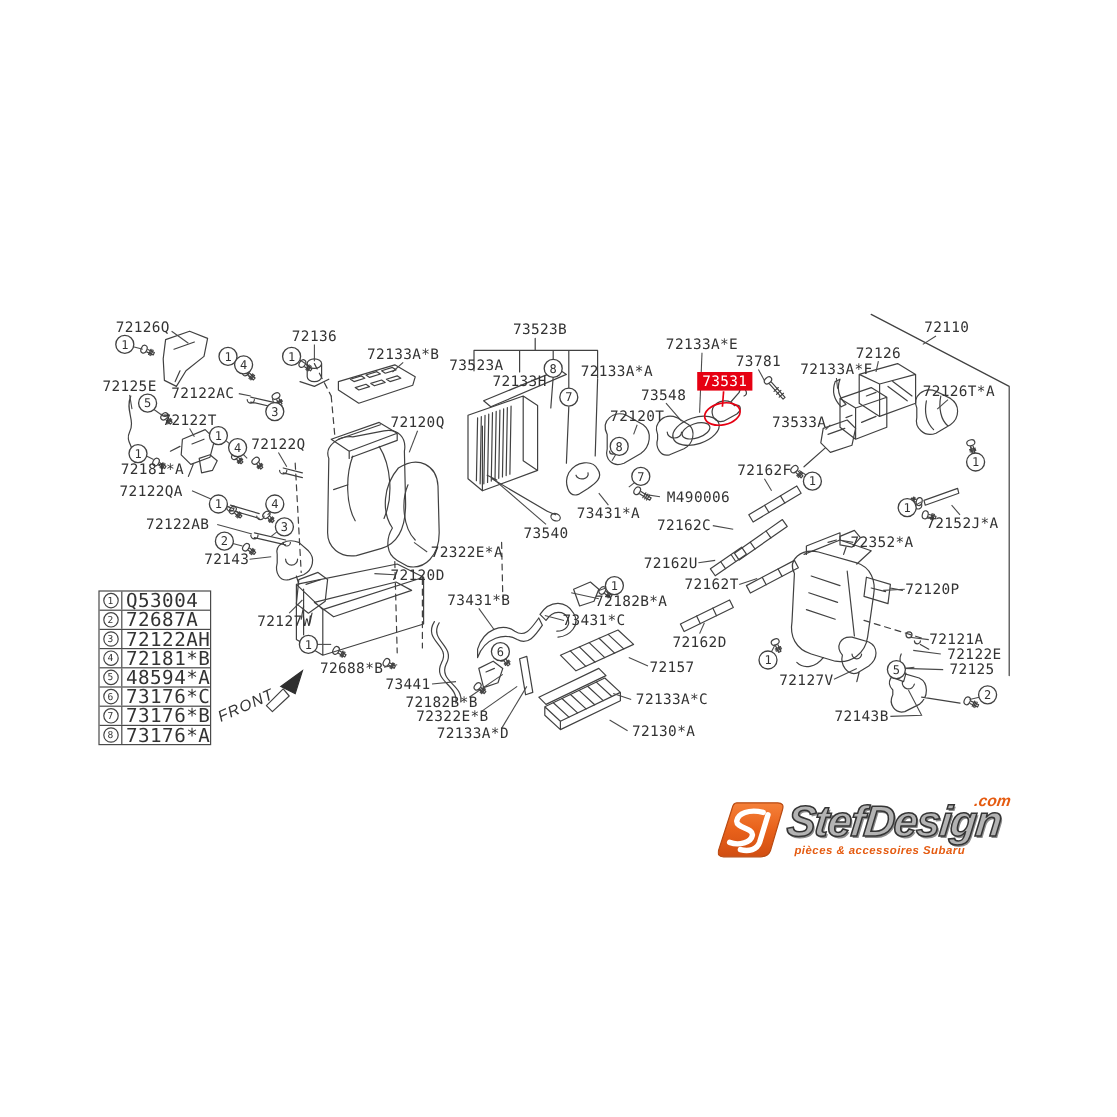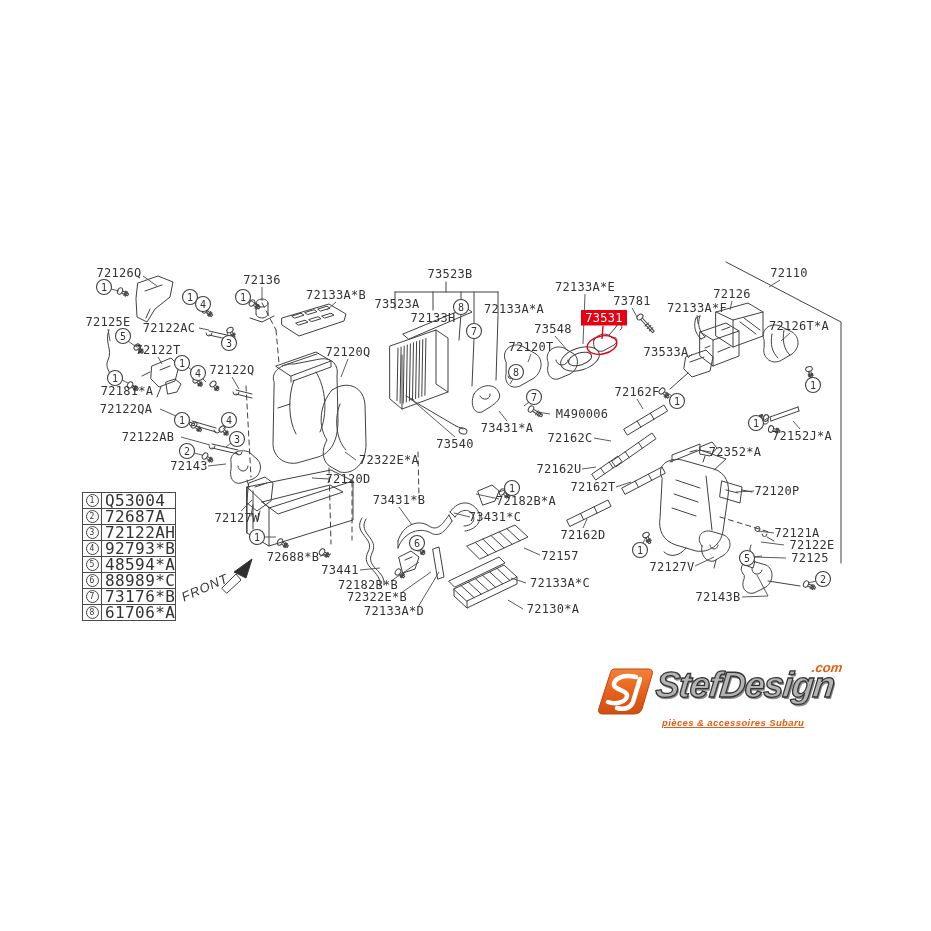--- a/index.html
+++ b/index.html
@@ -26,22 +26,22 @@
   
   #front-label{position:absolute;left:180px;top:580px;transform:rotate(-24deg);
     font:italic 13px "Liberation Sans",sans-serif;color:#333;letter-spacing:1px;}
   
   #logo{position:absolute;left:598px;top:660px;width:300px;height:75px;}
   #logo-brand{position:absolute;left:58px;top:4px;font:italic 800 36px "Liberation Sans",sans-serif;
     letter-spacing:-1px;color:#b3b3b3;-webkit-text-stroke:1.3px #353535;
     text-shadow:1.5px 1.5px 0 #8d8d8d;transform:skewX(-6deg);white-space:nowrap;}
   #logo-com{position:absolute;left:214px;top:0px;font:italic 800 13px "Liberation Sans",sans-serif;
     color:#e55c12;transform:skewX(-8deg);}
-  #logo-tagline{position:absolute;left:64px;top:57px;font:italic 700 9.5px "Liberation Sans",sans-serif;
-    color:#e55c12;letter-spacing:.4px;white-space:nowrap;text-decoration:underline;}
+  #logo-tagline{position:absolute;left:64px;top:44px;font:italic 700 9.5px "Liberation Sans",sans-serif;
+    color:#e55c12;letter-spacing:.4px;white-space:nowrap;}
 </style>
 </head>
 <body>
 
 <div id="stage">
 
   <svg id="diagram-svg" width="931" height="931" viewBox="0 0 931 931">
     <g id="art">
         <path d="M138,283 L158,276 L173,282 L170,297 L155,309 L147,322 L137,317 L136,299 Z M145,291 L162,285 M150,309 L146,318" class="ln"></path>
         <path d="M256,303 a6,4 0 1 0 12,0 a6,4 0 1 0 -12,0 M256,303 L256,314 M268,303 L268,314 M256,314 a6,4 0 0 0 12,0 M250,318 L262,322 L274,316" class="ln"></path>
@@ -577,45 +577,45 @@
       <div class="lg-row">
         <div class="lg-num">
           <b>3</b>
         </div>
         <div class="lg-part">72122AH</div>
       </div>
       <div class="lg-row">
         <div class="lg-num">
           <b>4</b>
         </div>
-        <div class="lg-part">92793*B</div>
+        <div class="lg-part">72181*B</div>
       </div>
       <div class="lg-row">
         <div class="lg-num">
           <b>5</b>
         </div>
         <div class="lg-part">48594*A</div>
       </div>
       <div class="lg-row">
         <div class="lg-num">
           <b>6</b>
         </div>
-        <div class="lg-part">88989*C</div>
+        <div class="lg-part">73176*C</div>
       </div>
       <div class="lg-row">
         <div class="lg-num">
           <b>7</b>
         </div>
         <div class="lg-part">73176*B</div>
       </div>
       <div class="lg-row">
         <div class="lg-num">
           <b>8</b>
         </div>
-        <div class="lg-part">61706*A</div>
+        <div class="lg-part">73176*A</div>
       </div>
     </div>
 
   <div id="front-label">FRONT</div>
 
   <div id="logo">
     <svg width="58" height="52" style="position:absolute;left:0;top:6px">
       <defs>
         <linearGradient id="og" x1="0" y1="0" x2="0" y2="1">
           <stop offset="0" stop-color="#f5813a"></stop>

